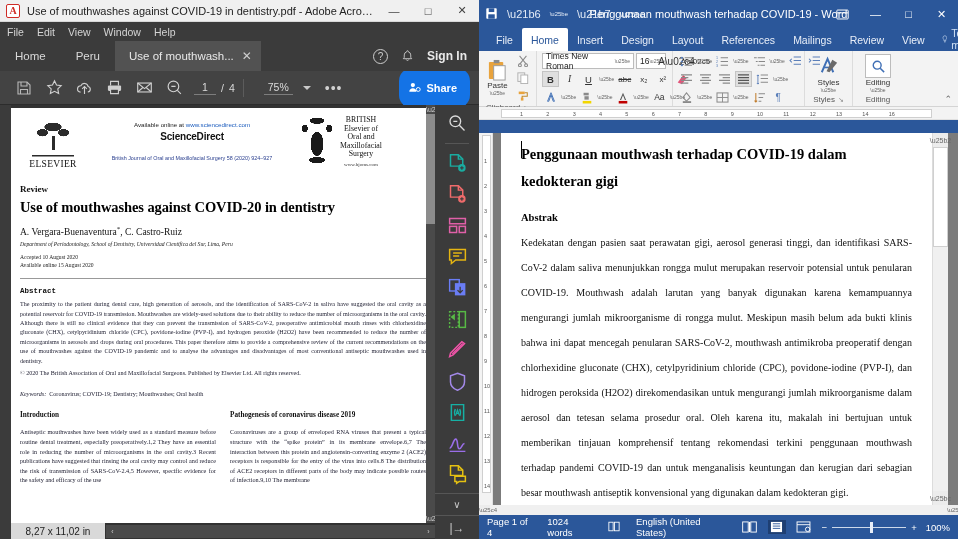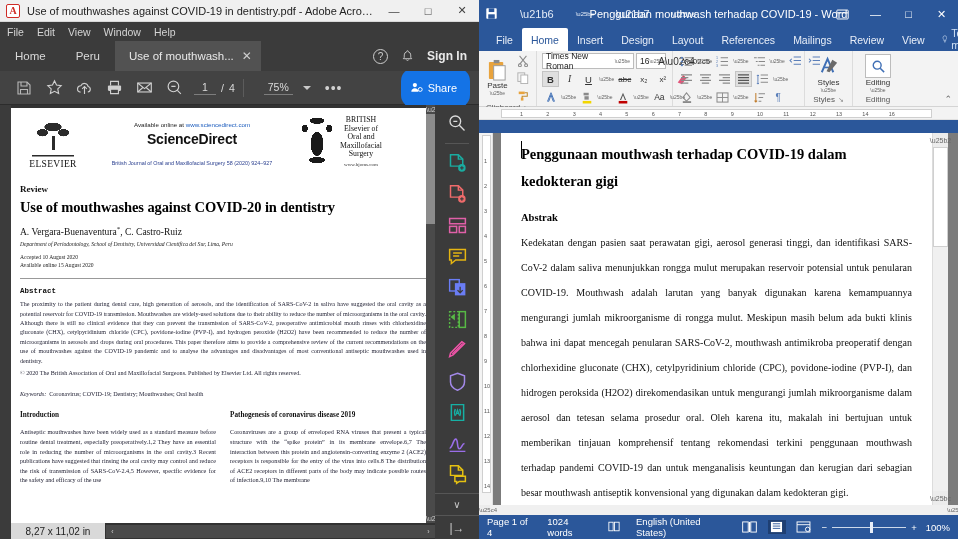--- a/index.html
+++ b/index.html
@@ -89,21 +89,21 @@
   }
   .zoomval { border-bottom: 1px solid #7d7d7d; padding: 0 4px 1px 4px; }
   .caret-d {
     width: 0; height: 0; border-left: 4px solid transparent;
     border-right: 4px solid transparent; border-top: 4px solid #c9c9c9;
   }
   .dots { color: #d0d0d0; font-size: 14px; letter-spacing: 1px; margin-left: 14px; }
   .share-btn {
     margin-left: auto; background: #1473e6; color: #fff; border-radius: 13px;
     height: 40px; padding: 0 13px 0 9px; display: flex; align-items: center;
-    gap: 5px; font-size: 11px; font-weight: normal;
+    gap: 5px; font-size: 11px; font-weight: bold;
   }
 
   .acro-body { position: absolute; left: 0; top: 105px; right: 0; bottom: 0; background: #323232; }
   .acro-leftstrip { position: absolute; left: 0; top: 0; width: 11px; bottom: 0; background: #3b3b3b; }
 
   .page {
     position: absolute; left: 11px; top: 3px; width: 424px; bottom: 16px;
     background: #fff; overflow: hidden; padding: 6px 9px 0 9px;
   }
 
@@ -150,21 +150,21 @@
       radial-gradient(ellipse 22px 11px at 50% 26%, #2b2b2b 0%, #2b2b2b 38%, transparent 40%),
       radial-gradient(ellipse 9px 6px at 27% 40%, #2b2b2b 0%, #2b2b2b 60%, transparent 62%),
       radial-gradient(ellipse 9px 6px at 73% 40%, #2b2b2b 0%, #2b2b2b 60%, transparent 62%),
       linear-gradient(#2b2b2b,#2b2b2b) 50% 70%/3px 14px no-repeat,
       linear-gradient(#2b2b2b,#2b2b2b) 50% 96%/42px 1.5px no-repeat;
   }
   .pdf-elsev-txt { font-family: "Liberation Serif", serif; font-size: 9.5px; letter-spacing: .3px; color: #111; margin-top: 1px; }
   .pdf-sd { flex: 1; text-align: center; padding-top: 7px; }
   .pdf-sd .avail { font-size: 6.2px; color: #222; }
   .pdf-sd .avail a { color: #1a5bbd; }
-  .pdf-sd .sdname { font-size: 14px; font-weight: bold; color: #111; margin-top: 3px; letter-spacing: -.2px; }
+  .pdf-sd .sdname { font-size: 10px; font-weight: bold; color: #111; margin-top: 3px; letter-spacing: -.2px; }
   .pdf-sd .jref { font-size: 5.4px; color: #2a3f8f; margin-top: 13px; }
   .pdf-bjoms { width: 128px; display: flex; gap: 4px; padding-top: 2px; }
   .pdf-crest {
     width: 38px; height: 48px;
     background:
       radial-gradient(ellipse 12px 5px at 50% 10%, #1a1a1a 0%, #1a1a1a 60%, transparent 62%),
       radial-gradient(ellipse 5px 6px at 18% 26%, #1a1a1a 0%, #1a1a1a 60%, transparent 62%),
       radial-gradient(ellipse 5px 6px at 82% 26%, #1a1a1a 0%, #1a1a1a 60%, transparent 62%),
       radial-gradient(ellipse 9px 17px at 50% 58%, #1a1a1a 0%, #1a1a1a 70%, transparent 72%),
       radial-gradient(ellipse 13px 5px at 50% 92%, #1a1a1a 0%, #1a1a1a 60%, transparent 62%);
@@ -189,21 +189,21 @@
 
   
   .word {
     position: absolute; left: 479px; top: 0; width: 479px; height: 539px;
     background: #2b579a; overflow: hidden;
   }
   .w-titlebar {
     height: 28px; background: #2b579a; display: flex; align-items: center;
     padding-left: 6px; position: relative;
   }
-  .qat { display: flex; align-items: center; gap: 22px; }
+  .qat { display: flex; align-items: center; gap: 9px; }
   .qat span { color: #e4ecf7; font-size: 11px; }
   .w-title {
     position: absolute; left: 0; right: 0; text-align: center; color: #fff;
     font-size: 11px; pointer-events: none;
   }
   .w-winbtns { margin-left: auto; display: flex; z-index: 2; }
   .w-winbtn {
     width: 33px; height: 28px; display: flex; align-items: center;
     justify-content: center; color: #fff; font-size: 11px;
   }

